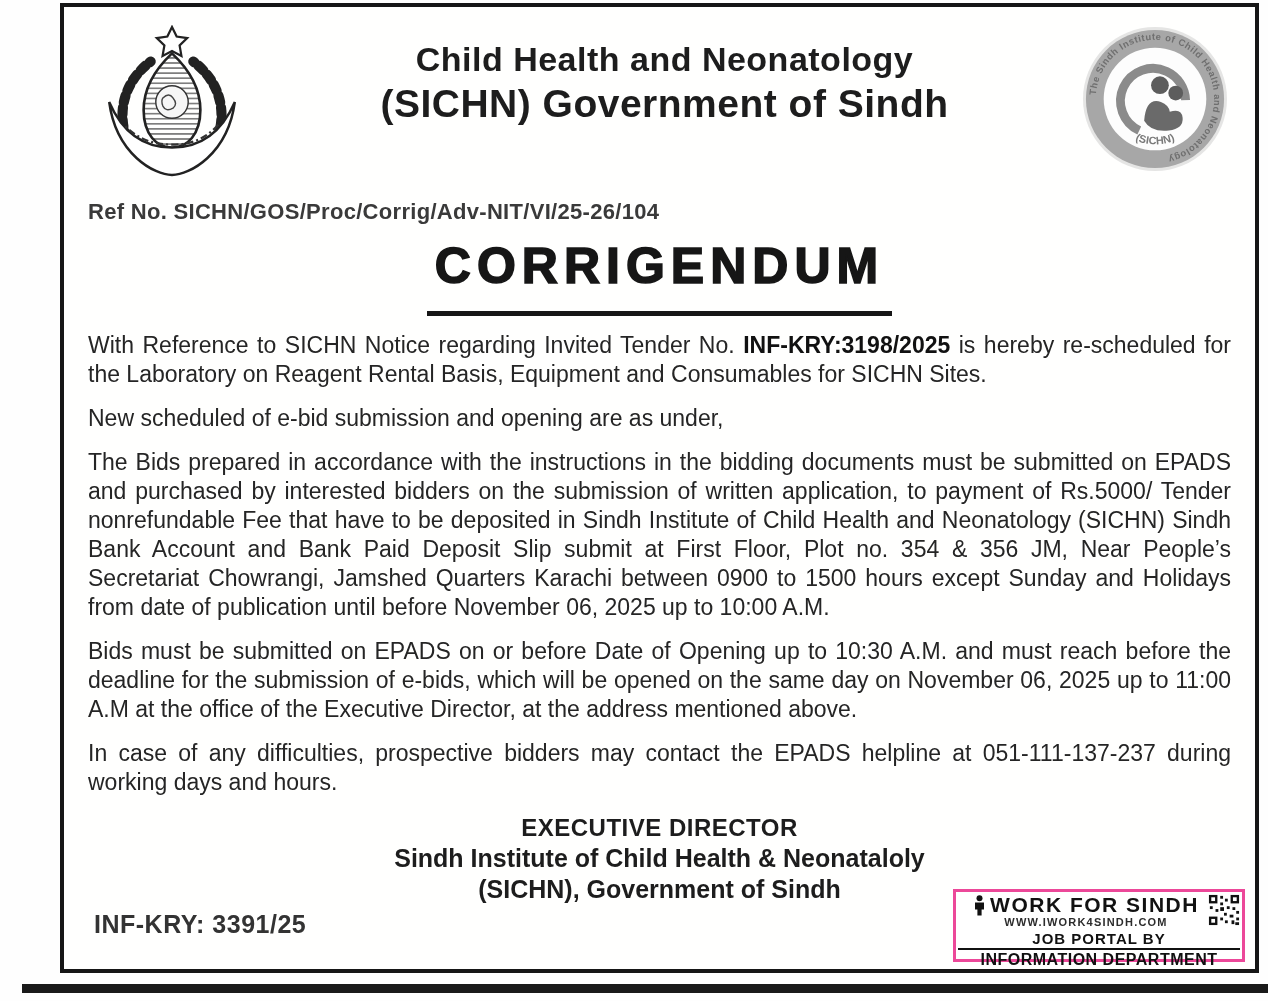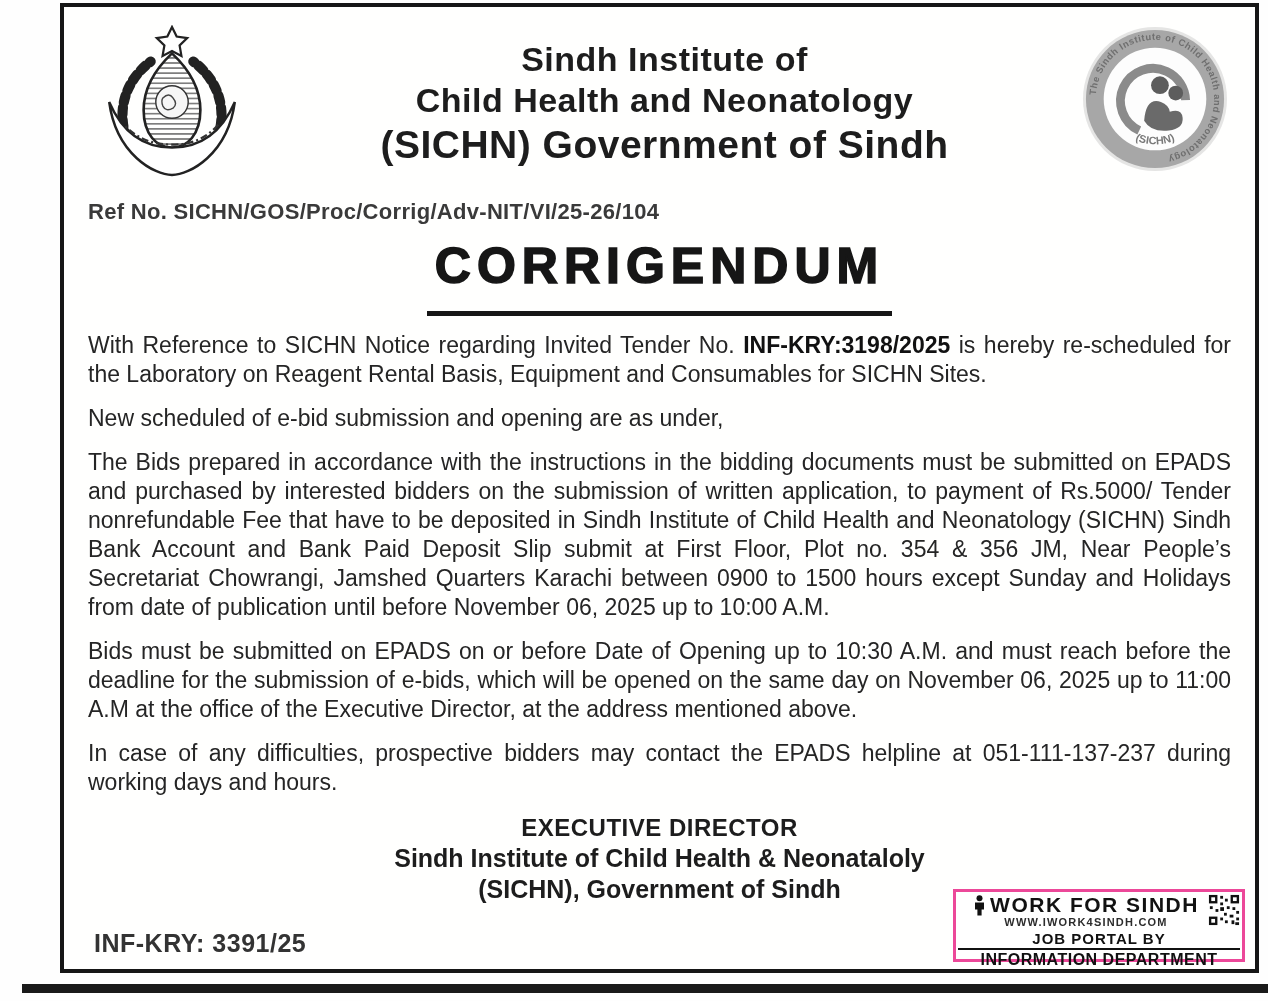--- a/index.html
+++ b/index.html
@@ -29,21 +29,21 @@
   }
   
   .bodytext { font-size:23px; line-height:29px; text-align:justify; color:#252525; margin-top:15px; }
   .bodytext b { color:#111; }
   
   .sig { text-align:center; margin-top:16px; font-weight:bold; color:#1d1d1d; }
   .sig-l1 { font-size:24px; line-height:30px; letter-spacing:0.5px; }
   .sig-l2 { font-size:25px; line-height:31px; }
   .sig-l3 { font-size:25px; line-height:31px; }
   
-  .inf-no { position:absolute; left:30px; bottom:11px; font-size:25px; font-weight:600; color:#333; letter-spacing:0.5px; }
+  .inf-no { position:absolute; left:30px; bottom:30px; font-size:25px; font-weight:600; color:#333; letter-spacing:0.5px; }
   .workbox {
     position:absolute; right:10px; bottom:7px; width:292px; height:73px;
     border:3px solid #ec4899; background:#fff; text-align:center; padding-top:2px;
   }
   .workbox-l1 { font-size:21px; font-weight:bold; color:#111; letter-spacing:1.5px; line-height:22px; display:flex; align-items:center; justify-content:center; gap:4px; padding-right:26px;}
   .workbox-l2 { font-size:11px; font-weight:bold; color:#2c2c2c; letter-spacing:1.2px; line-height:12px; padding-right:26px;}
   .workbox-l3 { font-size:15px; font-weight:bold; color:#111; letter-spacing:1px; line-height:17px; margin-top:2px;}
   .workbox-l4 { font-size:16px; font-weight:bold; color:#111; letter-spacing:0.5px; line-height:19px; border-top:2px solid #111; margin:1px 2px 0 2px;}
   .qr { position:absolute; top:2px; right:2px; width:32px; height:32px; }
   .person-icon { width:13px; height:21px; flex:0 0 auto; }
@@ -66,21 +66,20 @@
         <path d="M75 28 C59 43 47 62 47 84 C47 108 60 121 75 121 C90 121 103 108 103 84 C103 62 91 43 75 28 Z" fill="url(#hatch)" stroke="#222" stroke-width="2.6"></path>
         <circle cx="75" cy="76" r="16" fill="#f6f6f6" stroke="#333" stroke-width="1.4"></circle>
         <path d="M66 72 q6 -6 10 0 q5 6 0 10 q-7 4 -10 -2 q-2 -5 0 -8 Z" fill="none" stroke="#444" stroke-width="1.4"></path>
         <path d="M30 112 C20 82 30 54 54 36" fill="none" stroke="#222" stroke-width="10" stroke-dasharray="7 5" stroke-linecap="round"></path>
         <path d="M120 112 C130 82 120 54 96 36" fill="none" stroke="#222" stroke-width="10" stroke-dasharray="7 5" stroke-linecap="round"></path>
         <path d="M13 76 C20 128 58 148 75 148 C92 148 130 128 137 76 C121 113 96 121 75 121 C54 121 29 113 13 76 Z" fill="#fff" stroke="#222" stroke-width="2.4"></path>
         <path d="M29 100 C42 113 57 118 75 118 C93 118 108 113 121 98" stroke="#333" fill="none" stroke-width="2.2" stroke-dasharray="2 3 7 3"></path>
       </svg>
 
       <div class="titleblock">
-        <div class="title-l1">Sindh Institute of</div>
         <div class="title-l2">Child Health and Neonatology</div>
         <div class="title-l3">(SICHN) Government of Sindh</div>
       </div>
 
       <svg class="sichn-logo" viewBox="0 0 150 150" aria-hidden="true">
         <defs>
           <path id="ringPath" d="M75,75 m-60,0 a60,60 0 1,1 120,0 a60,60 0 1,1 -120,0"></path>
           <path id="botPath" d="M24,88 a56,56 0 0,0 102,0"></path>
         </defs>
         <circle cx="75" cy="75" r="73" fill="#c6c6c6" opacity="0.45"></circle>

